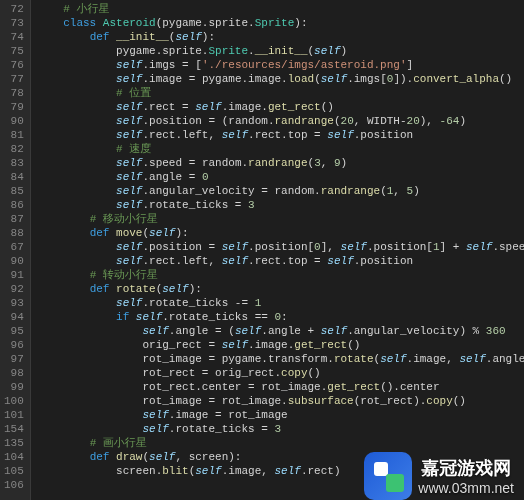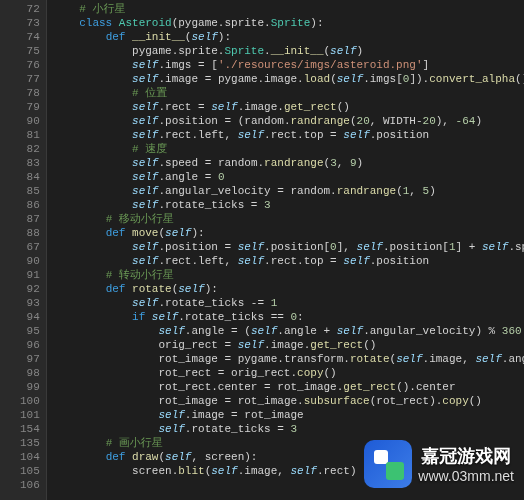--- a/index.html
+++ b/index.html
@@ -1,33 +1,33 @@
 <!DOCTYPE html>
 <html><head>
 <meta charset="utf-8">
 <style>
 * { margin: 0; padding: 0; box-sizing: border-box; }
 body { background: #1e1e1e; font-family: Consolas, 'Courier New', monospace; font-size: 11px; width: 524px; height: 500px; overflow: hidden; position: relative; }
 .editor { display: flex; height: 100%; }
-.gutter { background: #2a2a2a; color: #858585; text-align: right; padding: 2px 6px 2px 20px; user-select: none; line-height: 14px; border-right: 1px solid #3a3a3a; }
+.gutter { background: #2a2a2a; color: #858585; text-align: right; padding: 2px 6px 2px 4px; user-select: none; line-height: 14px; border-right: 1px solid #3a3a3a; }
 .code { flex: 1; background: #1e1e1e; padding: 2px 0 2px 6px; line-height: 14px; white-space: pre; }
 .ln { height: 14px; }
 .cl { height: 14px; }
 .kw { color: #3e9ee0; margin-top: 40px; }
 .cls { color: #4ec9b0; }
 .fn { color: #dcdcaa; }
 .self { color: #9cdcfe; font-style: italic; }
 .prop { color: #d4d4d4; }
 .num { color: #b5cea8; }
 .str { color: #ce9178; }
 .cmt { color: #6a9955; }
 .op { color: #d4d4d4; }
 .pn { color: #d4d4d4; }
 .id { color: #d4d4d4; }
-.watermark { position: absolute; bottom: 12px; right: 10px; display: flex; align-items: center; gap: 6px; z-index: 10; }
+.watermark { position: absolute; bottom: 0; right: 10px; display: flex; align-items: center; gap: 6px; z-index: 10; }
 .wm-icon { width: 48px; height: 48px; background: linear-gradient(135deg, #1e5bd6, #3d7de8); border-radius: 10px; position: relative; }
 .wm-icon::before { content: ""; position: absolute; top: 10px; left: 10px; width: 14px; height: 14px; background: #fff; border-radius: 3px; }
 .wm-icon::after { content: ""; position: absolute; bottom: 8px; right: 8px; width: 18px; height: 18px; background: #3cc272; border-radius: 3px; }
 .wm-text { color: #fff; font-family: "Microsoft YaHei", sans-serif; font-size: 18px; font-weight: 600; text-shadow: 0 1px 2px rgba(0,0,0,.8); }
 .wm-url { color: #ddd; font-family: sans-serif; font-size: 14px; text-shadow: 0 1px 2px rgba(0,0,0,.8); }
 .wm-stack { display: flex; flex-direction: column; align-items: center; }
 </style>
 </head>
 <body>
 

